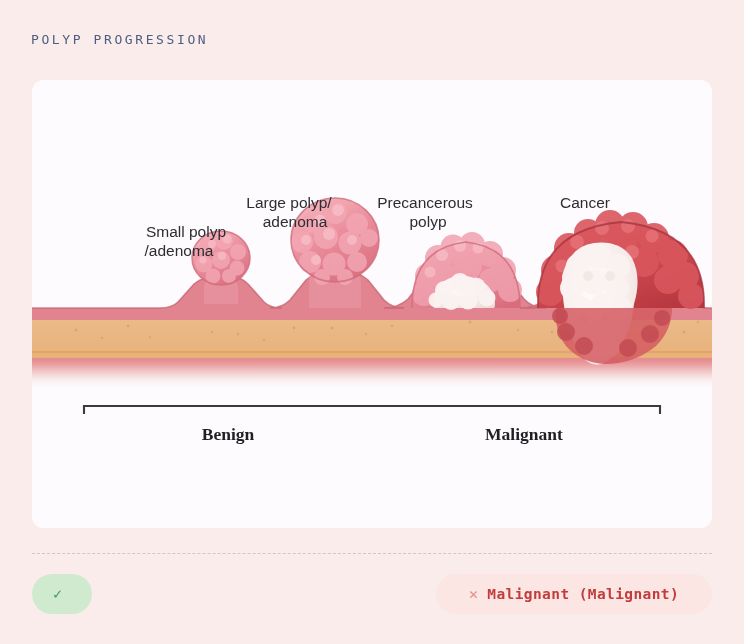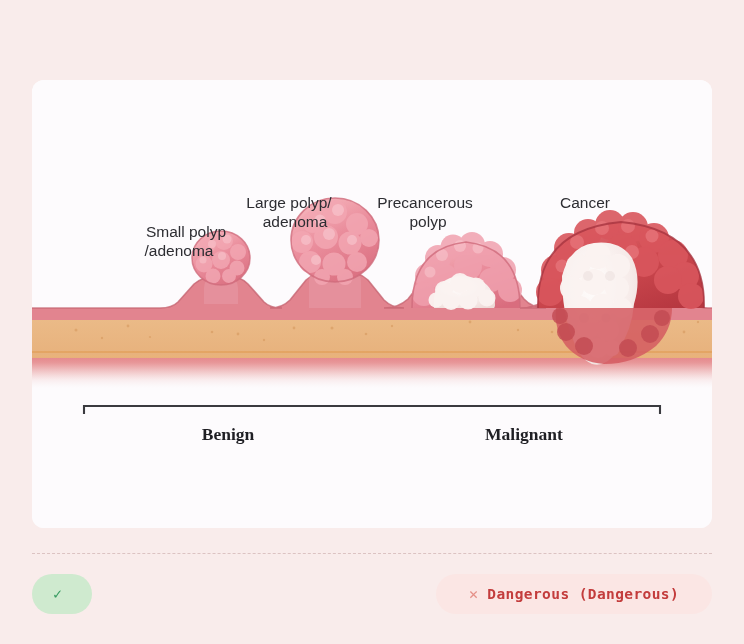--- a/index.html
+++ b/index.html
@@ -101,20 +101,21 @@
     background: #fbe6e4;
     color: #c33c3c;
   }
   .badge-malignant .mark { color: #e59088; }
 </style>
 </head>
 <body>
 
 <div class="page">
 
+  <div class="section-title">POLYP PROGRESSION</div>
 
   <div class="figure-card">
     <svg class="illus" viewBox="0 0 680 448" width="680" height="448">
       <defs>
         <linearGradient id="muscFade" x1="0" y1="0" x2="0" y2="1">
           <stop offset="0%" stop-color="#e2757a" stop-opacity="0.95"></stop>
           <stop offset="45%" stop-color="#e58a8c" stop-opacity="0.75"></stop>
           <stop offset="100%" stop-color="#f3d7d6" stop-opacity="0"></stop>
         </linearGradient>
         <linearGradient id="subm" x1="0" y1="0" x2="0" y2="1">
@@ -388,17 +389,17 @@
   </div>
 
   <div class="divider"></div>
 
   <div class="status-row">
     <div class="badge badge-benign">
       <span class="mark">✓</span>
     </div>
     <div class="badge badge-malignant">
       <span class="mark">✕</span>
-      <span>Dangerous (Dangerous)</span>
+      <span>Malignant (Malignant)</span>
     </div>
   </div>
 
 </div>
 
 </body></html>

